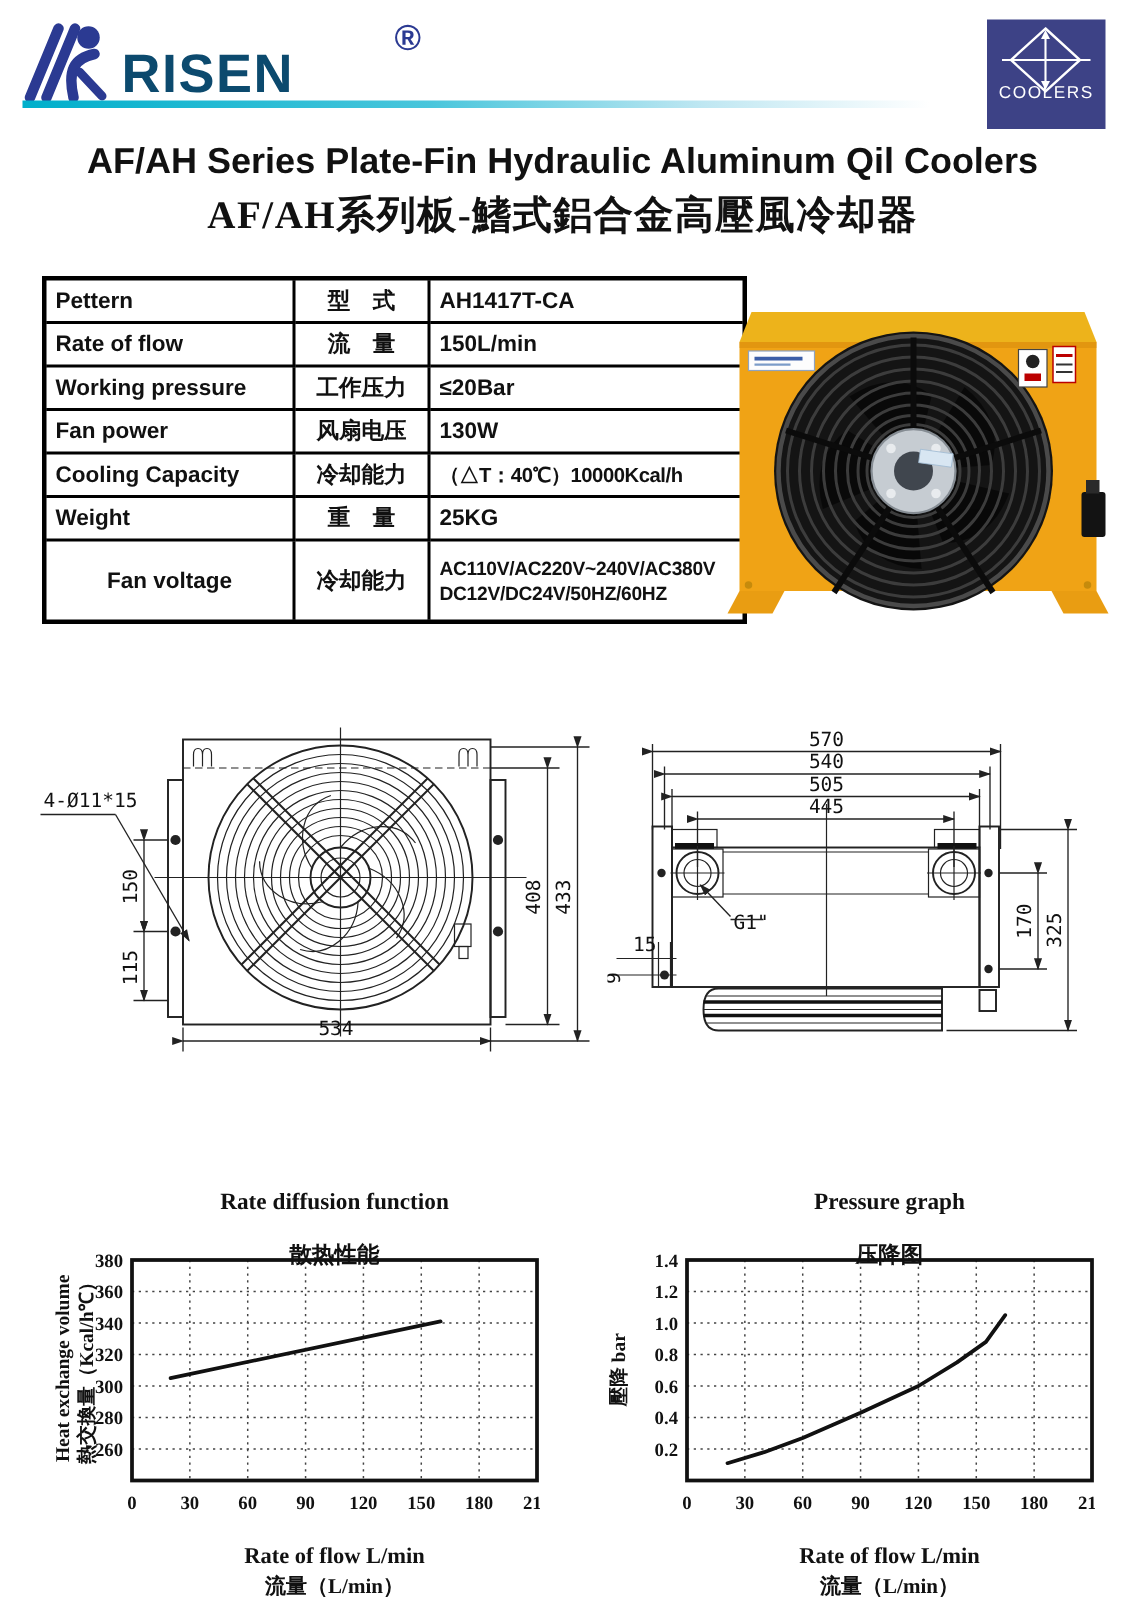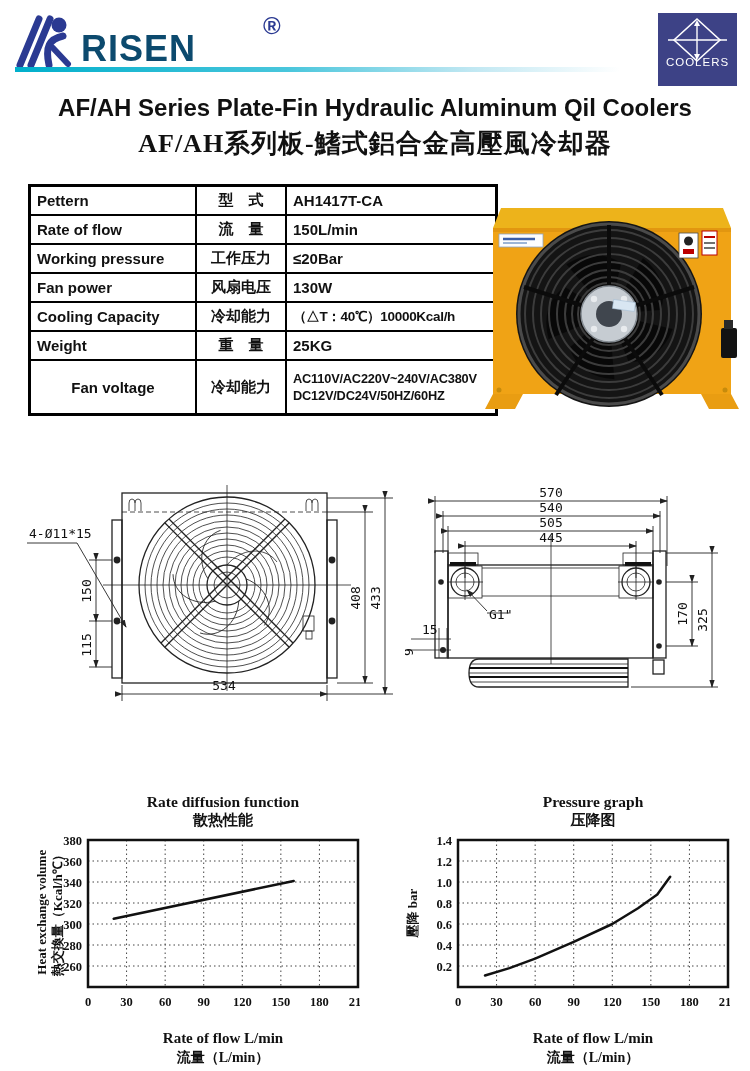--- a/index.html
+++ b/index.html
@@ -41,21 +41,21 @@
   .draw-right{position:absolute;left:405px;top:478px;}
   .tl{stroke:#222;stroke-width:1.3;fill:none;}
   .thin{stroke:#222;stroke-width:0.8;fill:none;}
   .dim{stroke:#222;stroke-width:0.9;fill:none;}
   text.dimt{font-family:"DejaVu Sans Mono",monospace;font-size:13px;fill:#111;}
   
   .chart-block{position:absolute;width:345px;height:278px;}
   #chartL{left:25px;top:793px;}
   #chartR{left:385px;top:793px;}
   .ct1{font-family:"Liberation Serif",serif;font-weight:bold;font-size:15.5px;text-align:center;}
-  .ct2{font-family:"Liberation Serif",serif;font-weight:bold;font-size:15px;text-align:center;margin-top:0;}
+  .ct2{font-family:"Liberation Serif",serif;font-weight:bold;font-size:15px;text-align:center;margin-top:16px;}
   .plot{position:absolute;top:42px;}
   #chartL .plot{left:25px;} #chartR .plot{left:35px;}
   #chartL .ct{margin-left:51px;} #chartR .ct{margin-left:71px;}
   .xlab{position:absolute;top:237px;text-align:center;
         font-family:"Liberation Serif",serif;font-weight:bold;font-size:15px;}
   #chartL .xlab{left:51px;width:294px;} #chartR .xlab{left:71px;width:274px;}
   .xlab .zh{font-size:14px;margin-top:2px;}
   .ylab{position:absolute;text-align:center;transform:rotate(-90deg);
         font-family:"Liberation Serif",serif;font-weight:bold;font-size:13px;line-height:1.25;}
   #chartL .ylab{width:190px;left:-70px;top:103px;}

